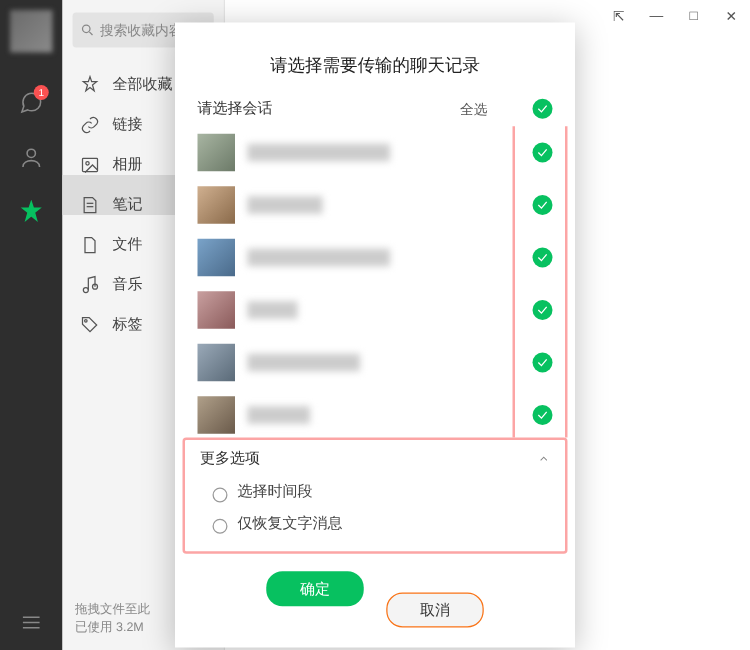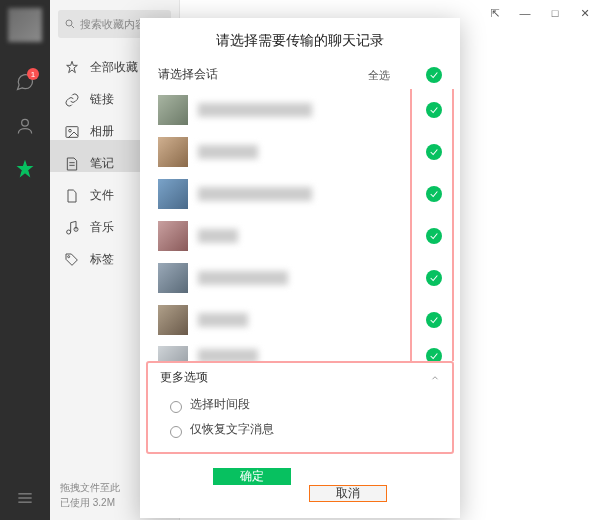--- a/index.html
+++ b/index.html
@@ -22,40 +22,40 @@
   .fav-item .icon { width: 16px; height: 16px; display: flex; align-items: center; justify-content: center; }
   .fav-item .icon svg { width: 16px; height: 16px; stroke: #555; fill: none; stroke-width: 1.5; }
   .fav-footer { margin-top: auto; padding: 8px 10px 10px 10px; color: #888; font-size: 10px; line-height: 1.5; }
   
   .main-bg { flex: 1; background: #fff; position: relative; }
   .win-controls { position: absolute; top: 0; right: 0; display: flex; gap: 0; }
   .win-btn { width: 30px; height: 26px; display: flex; align-items: center; justify-content: center; color: #555; font-size: 11px; }
   
   .overlay { position: absolute; top: 0; left: 0; right: 0; bottom: 0; display: flex; justify-content: center; pointer-events: none; }
   .dialog { pointer-events: auto; margin-top: 18px; width: 320px; height: 500px; background: #fff; box-shadow: 0 4px 24px rgba(0,0,0,0.25); display: flex; flex-direction: column; }
-  .dialog-title { text-align: center; font-size: 14px; padding: 14px 0 10px 0; color: #222; }
+  .dialog-title { text-align: center; font-size: 14px; padding: 26px 0 10px 0; color: #222; }
   .section-head { display: flex; align-items: flex-end; padding: 6px 18px 6px 18px; font-size: 12px; gap: 32px; }
   .section-head .spacer { flex: 1; }
   .all-label { color: #555; margin-right: 4px; font-size: 11px; margin-left: 20px; }
   .check { width: 16px; height: 16px; border-radius: 50%; background: #07c160; display: inline-flex; align-items: center; justify-content: center; }
   .check svg { width: 10px; height: 10px; stroke: #fff; fill: none; stroke-width: 2.5; }
   .conv-list { flex: 1; overflow: hidden; padding: 0 4px 0 18px; }
   .conv-item { display: flex; align-items: center; height: 42px; }
   .conv-avatar { width: 30px; height: 30px; background: #bbb; margin-right: 10px; flex-shrink: 0; }
   .conv-name { flex: 1; height: 14px; background: #ccc; max-width: 150px; filter: blur(3px); }
   .conv-item .check { margin-right: 14px; }
   .hl-box { border: 2px solid #fca5a5; border-radius: 3px; }
   .more-opts { margin: 0 6px 0 6px; padding: 6px 12px 10px 12px; }
   .more-head { display: flex; align-items: center; font-size: 12px; color: #333; padding-bottom: 6px; }
   .more-head .spacer { flex: 1; }
   .chev { width: 10px; height: 10px; }
   .opt-row { display: flex; align-items: flex-end; gap: 8px; padding: 4px 10px; font-size: 12px; color: #444; }
   .radio { width: 12px; height: 12px; border: 1px solid #999; border-radius: 50%; flex-shrink: 0; }
   .dialog-actions { display: flex; justify-content: center; gap: 18px; padding: 14px 0 16px 0; }
-  .btn { width: 78px; height: 17px; display: flex; align-items: center; justify-content: center; font-size: 12px; border-radius: 0; }
+  .btn { width: 78px; height: 28px; display: flex; align-items: center; justify-content: center; font-size: 12px; border-radius: 13px; }
   .btn-primary { background: #07c160; color: #fff; }
   .btn-secondary { background: #f4f4f4; color: #333; border: 1px solid #f97316; margin-top: 17px; }
   
   .av1{background:linear-gradient(135deg,#a8b5a2,#6c7a68);}
   .av2{background:linear-gradient(135deg,#d0b090,#8a6a4a);}
   .av3{background:linear-gradient(135deg,#7aa3c9,#4a6a8a);}
   .av4{background:linear-gradient(135deg,#c9a0a0,#8a5a5a);}
   .av5{background:linear-gradient(135deg,#9aa9b8,#5a6a78);}
   .av6{background:linear-gradient(135deg,#b0a08a,#6a5a4a);}
   .av7{background:linear-gradient(135deg,#cfd4d8,#9aa0a6);}

